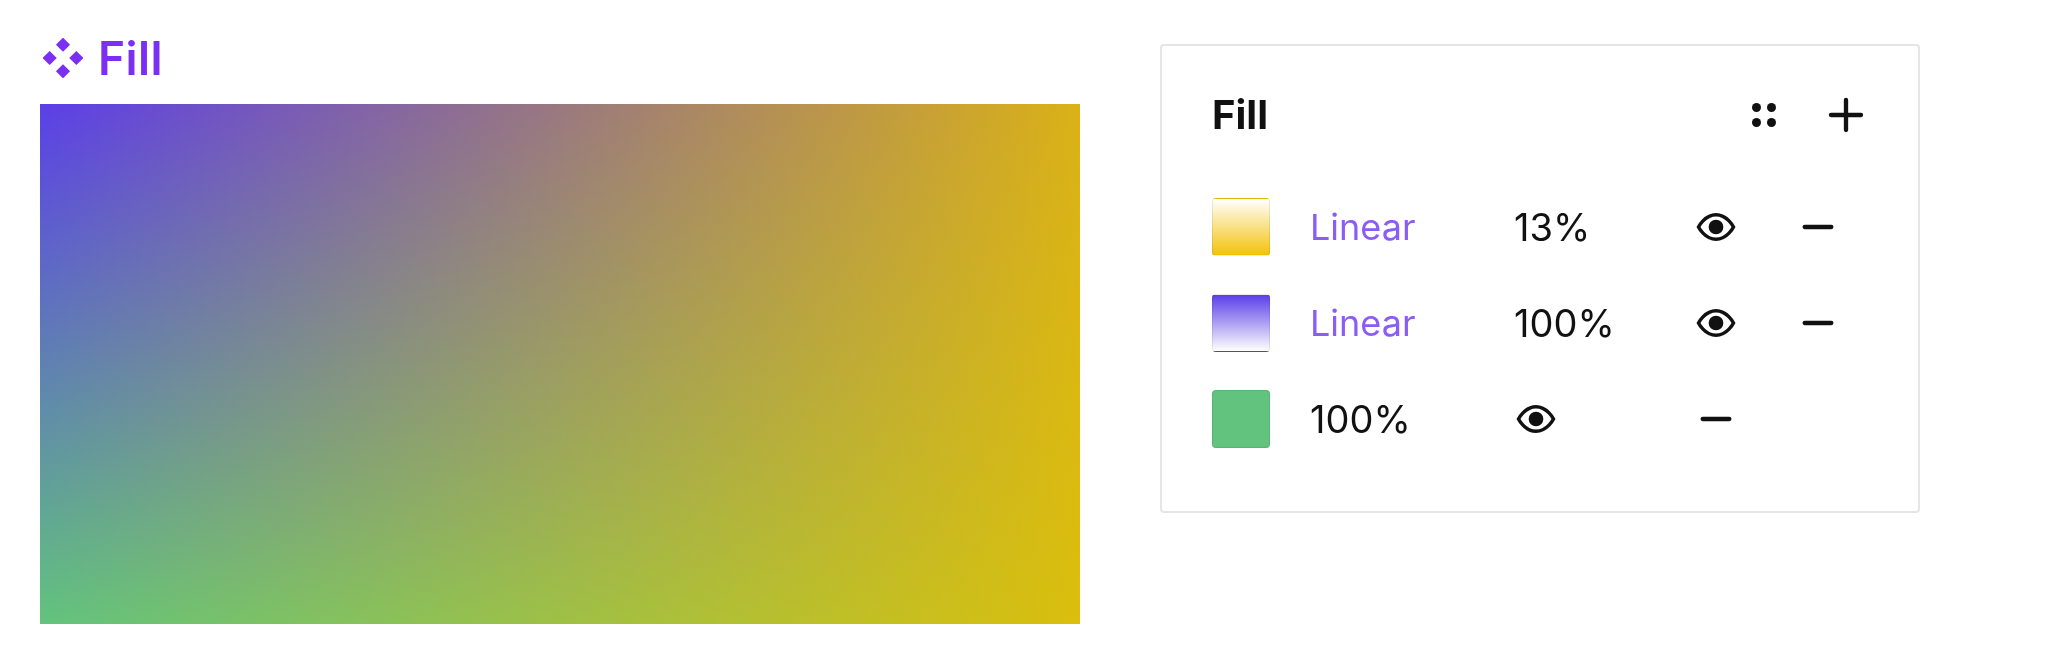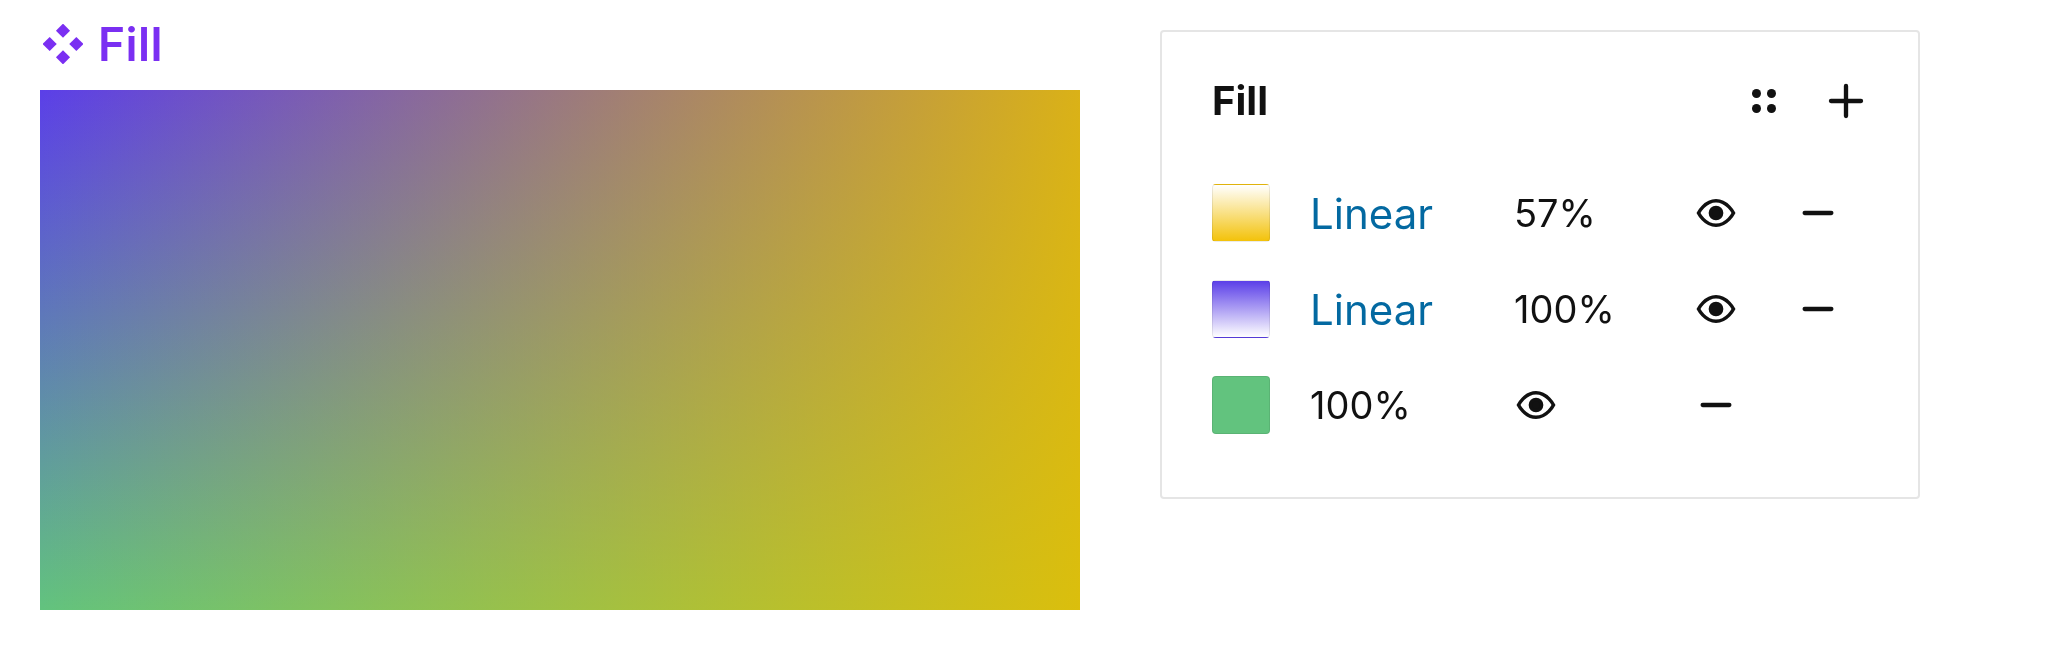--- a/index.html
+++ b/index.html
@@ -9,21 +9,21 @@
     width: 2048px;
     height: 646px;
     background: #ffffff;
     font-family: Inter, -apple-system, BlinkMacSystemFont, "Segoe UI", Roboto, Helvetica, Arial, sans-serif;
     overflow: hidden;
   }
   .stage {
     position: relative;
     width: 2048px;
     height: 646px;
-    padding: 30px 40px;
+    padding: 44px 40px;
     display: flex;
     gap: 80px;
     align-items: flex-start;
   }
 
   
   .preview-wrap {
     position: relative;
     width: 1040px;
   }
@@ -108,22 +108,22 @@
   .swatch {
     width: 58px;
     height: 58px;
     border-radius: 4px;
     border: 1px solid rgba(0,0,0,0.08);
   }
   .swatch.grad-y { background: linear-gradient(to bottom, #FFFFFF 0%, #F3C20A 100%); }
   .swatch.grad-p { background: linear-gradient(to bottom, #5B3FE8 0%, #FFFFFF 100%); }
   .swatch.solid-g { background: #62C37E; }
   .fill-name {
-    font-size: 42px;
-    color: #0369a1;
+    font-size: 36px;
+    color: #8b5cf6;
   }
   .fill-opacity {
     font-size: 38px;
     color: #111;
     text-align: left;
   }
   .row-icon {
     width: 44px;
     height: 44px;
     display: flex;
@@ -175,21 +175,21 @@
             <line x1="12" y1="3" x2="12" y2="21"></line>
             <line x1="3" y1="12" x2="21" y2="12"></line>
           </svg>
         </div>
       </div>
     </div>
 
     <div class="fill-row">
       <div class="swatch grad-y"></div>
       <div class="fill-name">Linear</div>
-      <div class="fill-opacity">57%</div>
+      <div class="fill-opacity">13%</div>
       <div class="row-icon">
         <svg viewBox="0 0 24 24" width="42" height="42" fill="none" stroke="#111" stroke-width="2">
           <path d="M2 12s3.5-7 10-7 10 7 10 7-3.5 7-10 7S2 12 2 12z"></path>
           <circle cx="12" cy="12" r="3.2" fill="#111"></circle>
         </svg>
       </div>
       <div class="row-icon">
         <svg viewBox="0 0 24 24" width="40" height="40" stroke="#111" stroke-width="2.6" stroke-linecap="round">
           <line x1="4" y1="12" x2="20" y2="12"></line>
         </svg>

